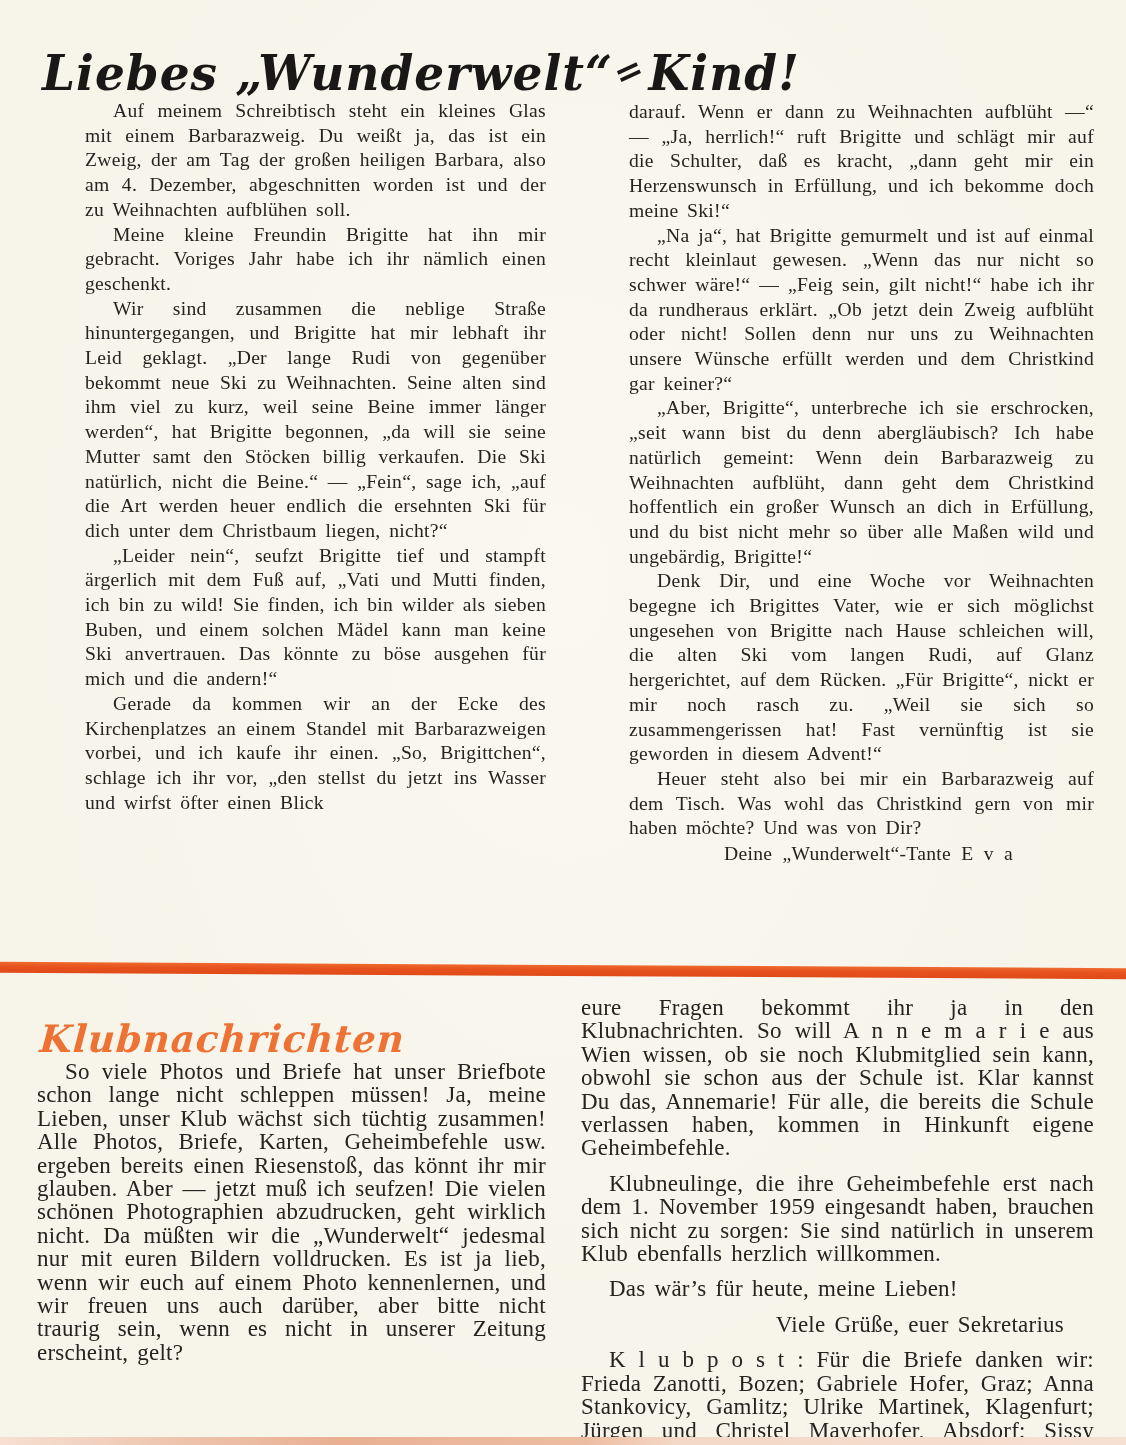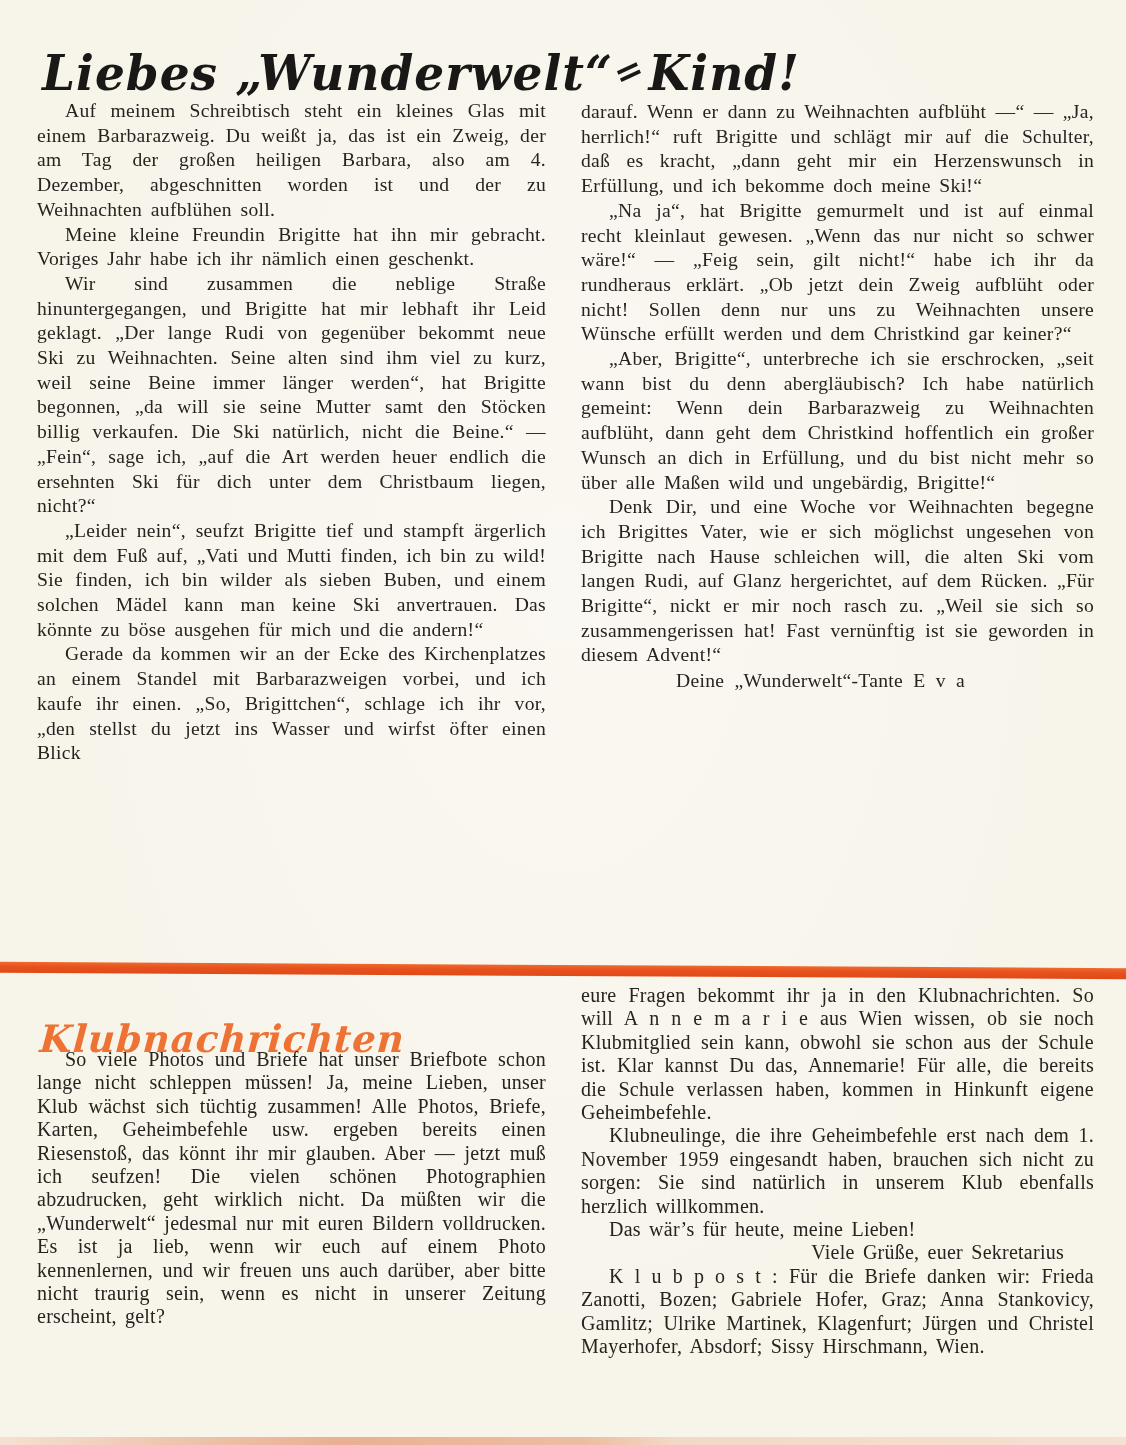--- a/index.html
+++ b/index.html
@@ -47,26 +47,28 @@
   .col p {
     margin: 0;
     text-align: justify;
     text-justify: inter-word;
   }
   .story .col p {
     font-size: 19.6px;
     line-height: 24.7px;
     word-spacing: 3.5px;
     letter-spacing: 0.3px;
+    margin-left: 48px;
   }
   .club .col p {
-    font-size: 20px;
+    font-size: 23px;
     line-height: 23.4px;
     word-spacing: 3px;
     letter-spacing: 0.25px;
+    margin-top: 12px;
   }
   p.indent { text-indent: 28px; }
 
   #col-top-left  { left: 37px;  top: 99px;  width: 509px; }
   #col-top-right { left: 581px; top: 100px;  width: 513px; }
 
   .signature {
     text-align: center;
     padding-left: 95px;
     margin-top: 1px !important;
@@ -134,20 +136,21 @@
       <p class="indent">Wir sind zusammen die neblige Straße hinuntergegangen, und Brigitte hat mir lebhaft ihr Leid geklagt. „Der lange Rudi von gegenüber bekommt neue Ski zu Weihnachten. Seine alten sind ihm viel zu kurz, weil seine Beine immer länger werden“, hat Brigitte begonnen, „da will sie seine Mutter samt den Stöcken billig verkaufen. Die Ski natürlich, nicht die Beine.“ — „Fein“, sage ich, „auf die Art werden heuer endlich die ersehnten Ski für dich unter dem Christbaum liegen, nicht?“</p>
       <p class="indent">„Leider nein“, seufzt Brigitte tief und stampft ärgerlich mit dem Fuß auf, „Vati und Mutti finden, ich bin zu wild! Sie finden, ich bin wilder als sieben Buben, und einem solchen Mädel kann man keine Ski anvertrauen. Das könnte zu böse ausgehen für mich und die andern!“</p>
       <p class="indent">Gerade da kommen wir an der Ecke des Kirchenplatzes an einem Standel mit Barbarazweigen vorbei, und ich kaufe ihr einen. „So, Brigittchen“, schlage ich ihr vor, „den stellst du jetzt ins Wasser und wirfst öfter einen Blick</p>
     </div>
 
     <div class="col" id="col-top-right">
       <p>darauf. Wenn er dann zu Weihnachten aufblüht —“ — „Ja, herrlich!“ ruft Brigitte und schlägt mir auf die Schulter, daß es kracht, „dann geht mir ein Herzenswunsch in Erfüllung, und ich bekomme doch meine Ski!“</p>
       <p class="indent">„Na ja“, hat Brigitte gemurmelt und ist auf einmal recht kleinlaut gewesen. „Wenn das nur nicht so schwer wäre!“ — „Feig sein, gilt nicht!“ habe ich ihr da rundheraus erklärt. „Ob jetzt dein Zweig aufblüht oder nicht! Sollen denn nur uns zu Weihnachten unsere Wünsche erfüllt werden und dem Christkind gar keiner?“</p>
       <p class="indent">„Aber, Brigitte“, unterbreche ich sie erschrocken, „seit wann bist du denn abergläubisch? Ich habe natürlich gemeint: Wenn dein Barbarazweig zu Weihnachten aufblüht, dann geht dem Christkind hoffentlich ein großer Wunsch an dich in Erfüllung, und du bist nicht mehr so über alle Maßen wild und ungebärdig, Brigitte!“</p>
       <p class="indent">Denk Dir, und eine Woche vor Weihnachten begegne ich Brigittes Vater, wie er sich möglichst ungesehen von Brigitte nach Hause schleichen will, die alten Ski vom langen Rudi, auf Glanz hergerichtet, auf dem Rücken. „Für Brigitte“, nickt er mir noch rasch zu. „Weil sie sich so zusammengerissen hat! Fast vernünftig ist sie geworden in diesem Advent!“</p>
+      <p class="indent">Heuer steht also bei mir ein Barbarazweig auf dem Tisch. Was wohl das Christkind gern von mir haben möchte? Und was von Dir?</p>
       <p class="signature">Deine „Wunderwelt“-Tante E v a</p>
     </div>
   </div>
 
   <div id="divider"></div>
 
   <div class="club">
 
     <h2 class="club-heading">Klubnachrichten</h2>
 

